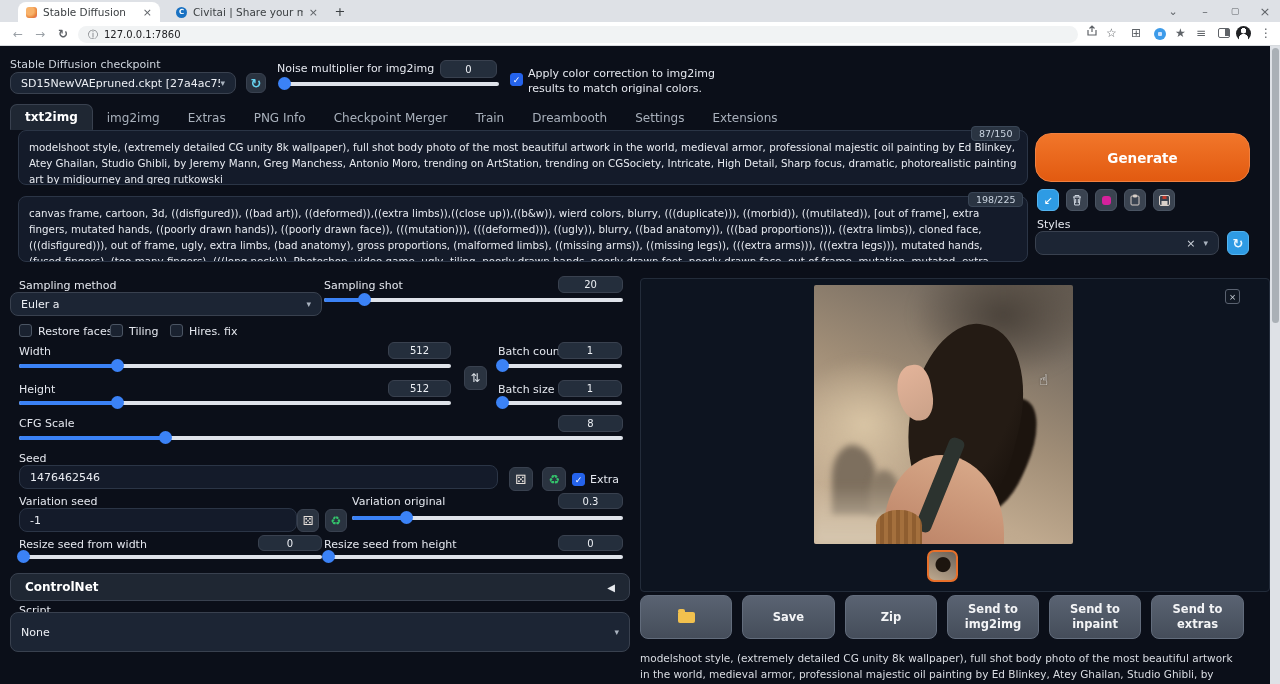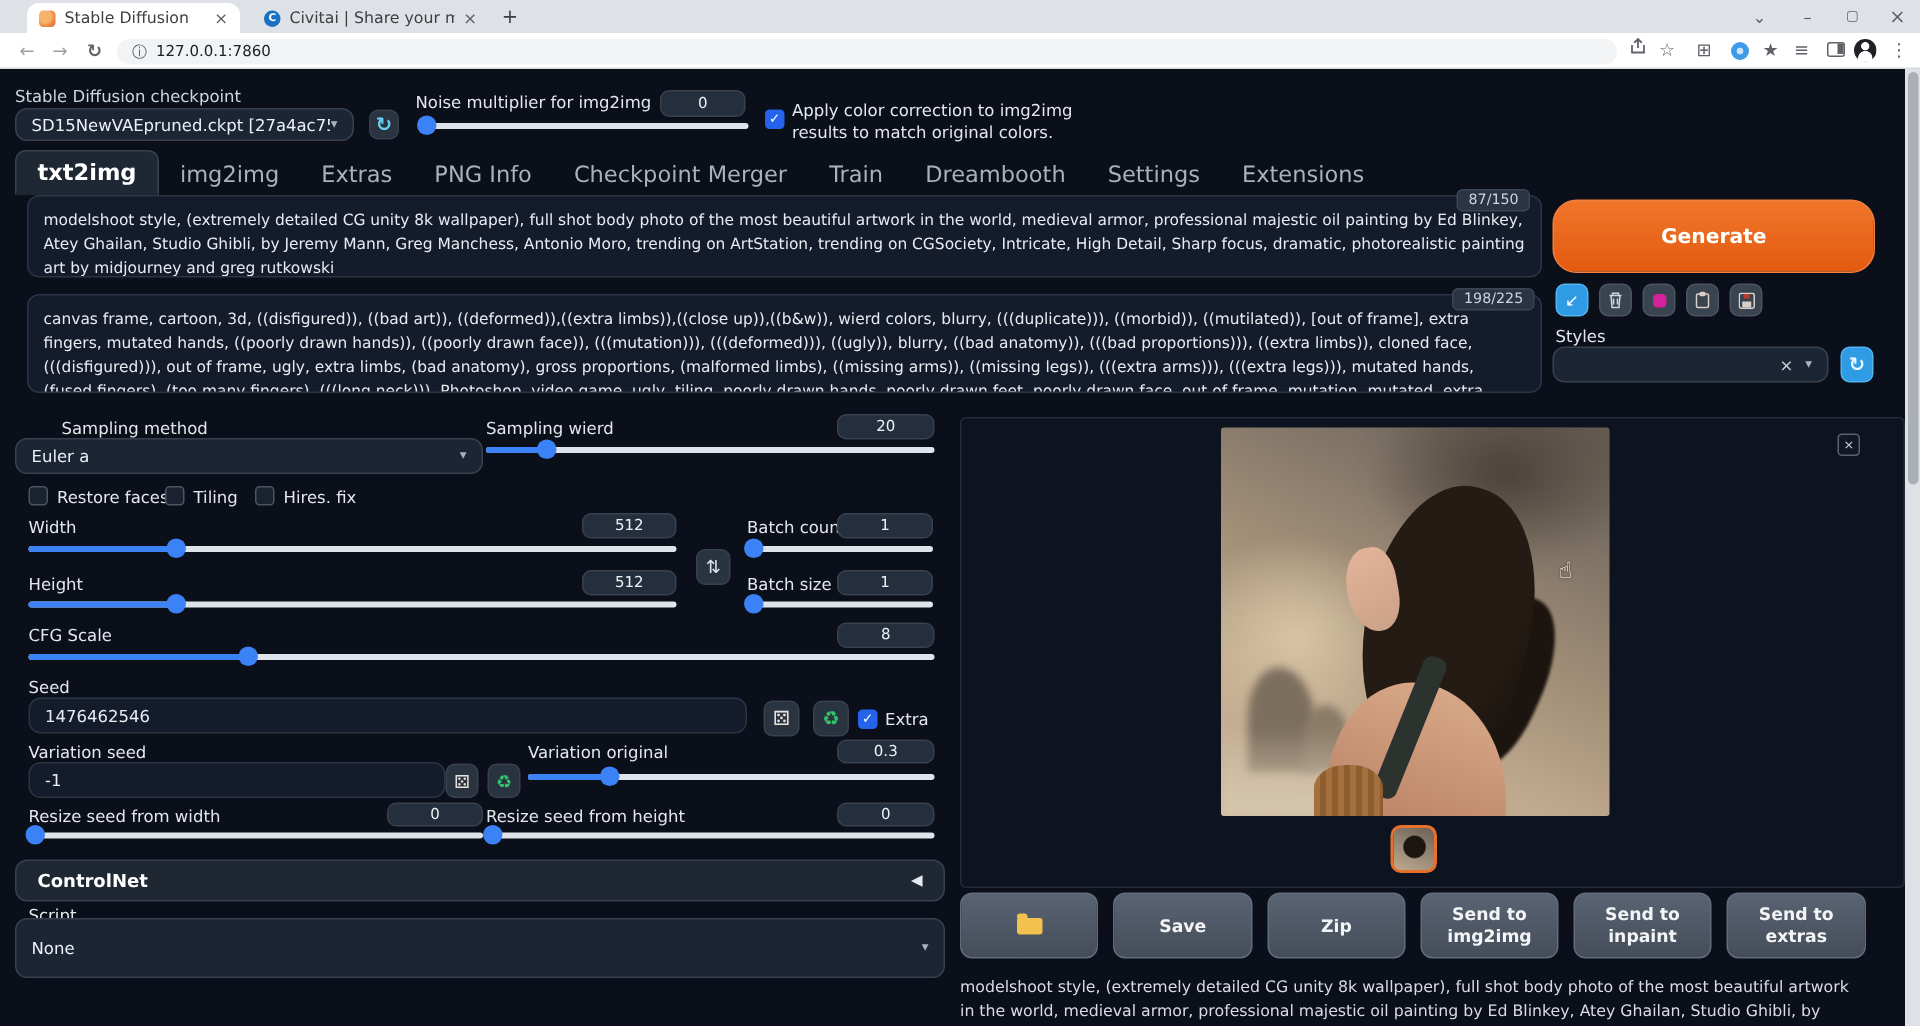--- a/index.html
+++ b/index.html
@@ -39,21 +39,21 @@
   .chip { background:#2a3442; border:1px solid #3a4656; border-radius:4px; color:#cbd5e1; font-size:9.5px; padding:1px 7px; z-index:5; }
   .slider { height:4px; background:#dfe3ea; border-radius:3px; }
   .sl-fill { position:absolute; left:0; top:0; height:4px; background:#3b82f6; border-radius:3px; }
   .sl-handle { position:absolute; top:-5px; width:13px; height:13px; margin-left:-6px; border-radius:50%; background:#3b82f6; }
   .cb { width:13px; height:13px; border-radius:3px; background:#1a2230; border:1px solid #4b5563; }
   .cb.on { background:#2563eb; border-color:#2563eb; color:#fff; font-size:9px; text-align:center; line-height:12px; }
   .iconbtn { background:#2a3340; border:1px solid #39414f; border-radius:6px; display:flex; align-items:center; justify-content:center; }
   .cyan { color:#67d3f0; font-size:13px; font-weight:bold; }
   textarea.prompt { position:absolute; background:#141b2a; border:1px solid #2b3546; border-radius:8px; color:#e8ebf1; font-family:"DejaVu Sans","Liberation Sans",sans-serif; font-size:10.3px; line-height:1.55; padding:9px 10px; resize:none; overflow:hidden; outline:none; }
   .navtabs { left:10px; top:59px; display:flex; align-items:flex-end; gap:0; height:25px; }
-  .navtab { font-size:15px; color:#a9b1bc; padding:5px 14px; }
+  .navtab { font-size:12px; color:#a9b1bc; padding:5px 14px; }
   .navtab.active { background:#1f2733; border:1px solid #39414f; border-bottom-color:#1f2733; border-radius:7px 7px 0 0; color:#fff; font-weight:bold; }
   .genbtn { left:1035px; top:87px; width:215px; height:49px; background:linear-gradient(180deg,#f1762a,#e25a10); border:1px solid #f08040; border-radius:16px; color:#fff; font-weight:bold; font-size:13.5px; display:flex; align-items:center; justify-content:center; }
   .toolrow { left:1037px; top:143px; display:flex; gap:7px; }
   .tool { width:22px; height:22px; border-radius:6px; background:#3a4350; border:1px solid #4a5462; display:flex; align-items:center; justify-content:center; color:#d5dbe4; font-size:11px; }
   .tool.blue { background:#2e9be4; border-color:#54b4f0; color:#fff; }
   .pinkdot { width:9px; height:9px; border-radius:3px; background:#d6219c; }
   .accordion { left:10px; top:527px; width:620px; height:28px; background:#1f2733; border:1px solid #39414f; border-radius:8px; display:flex; align-items:center; padding:0 14px; color:#fff; font-weight:bold; font-size:12px; }
   .accordion .arrow { margin-left:auto; color:#e7eaee; font-size:10px; }
   .gallery { left:640px; top:232px; width:630px; height:314px; background:#0d1420; border:1px solid #232c3a; border-radius:4px; }
   .actbtn { top:549px; height:44px; background:linear-gradient(180deg,#5a6372,#454d5a); border:1px solid #626c7c; border-radius:8px; color:#f3f4f6; font-size:11.5px; font-weight:600; display:flex; align-items:center; justify-content:center; text-align:center; line-height:1.3; padding:0 6px; }
@@ -194,26 +194,26 @@
     </div>
     <div class="abs lbl" style="left:1037px; top:172px;">Styles</div>
     <div class="abs dd" style="left:1035px; top:185px; width:184px; height:24px;">
       <span class="caret" style="margin-left:auto; font-size:11px; color:#cdd3db;">×</span>
       <span class="caret" style="margin-left:8px;">▾</span>
     </div>
     <div class="abs iconbtn" style="left:1227px; top:185px; width:22px; height:24px; background:#2e9be4; border-color:#54b4f0;">
       <span class="cyan" style="color:#eaf7ff;">↻</span>
     </div>
 
-    <div class="abs lbl" style="left:19px; top:233px;margin-left:22px;">Sampling method</div>
+    <div class="abs lbl" style="left:19px; top:233px;">Sampling method</div>
     <div class="abs dd" style="left:10px; top:246px; width:312px; height:24px;">
       <span>Euler a</span>
       <span class="caret">▾</span>
     </div>
-    <div class="abs lbl" style="left:324px; top:233px;">Sampling wierd</div>
+    <div class="abs lbl" style="left:324px; top:233px;">Sampling shot</div>
     <div class="abs numbox" style="left:558px; top:230px; width:65px; height:17px;">20</div>
     <div class="abs slider" style="left:324px; top:252px; width:299px;">
       <div class="sl-fill" style="width:13.5%;"></div>
         <div class="sl-handle" style="left:13.5%;"></div>
     </div>
 
     <div class="abs cb" style="left:19px; top:278px;"></div>
     <div class="abs lbl" style="left:38px; top:279px;">Restore faces</div>
     <div class="abs cb" style="left:110px; top:278px;"></div>
     <div class="abs lbl" style="left:129px; top:279px;">Tiling</div>

